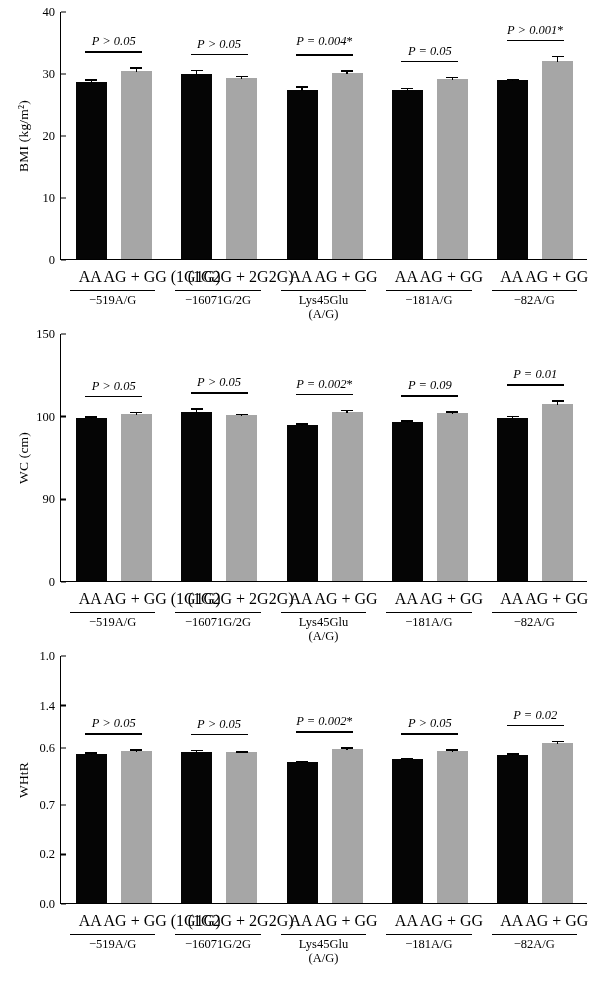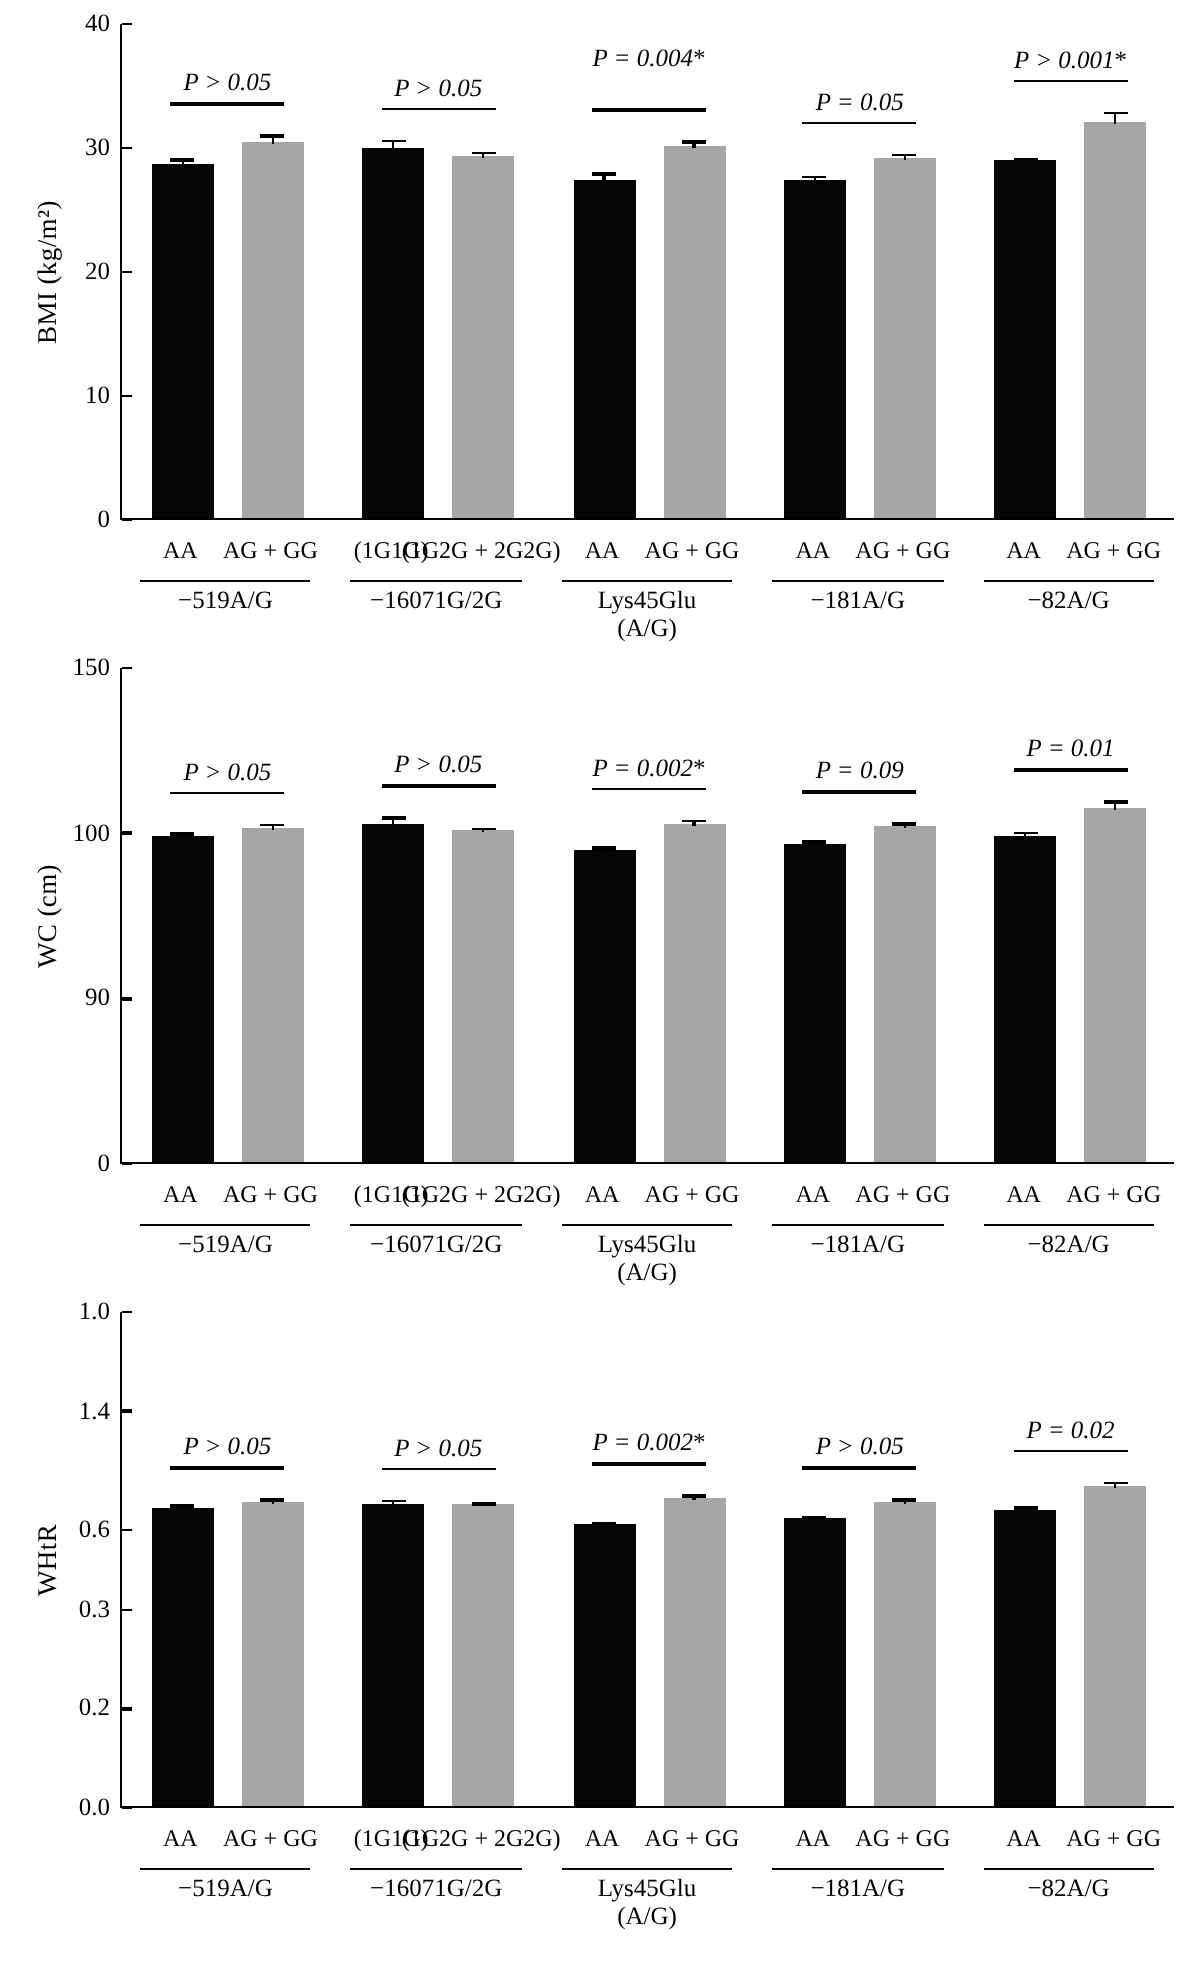--- a/index.html
+++ b/index.html
@@ -72,21 +72,21 @@
     position:absolute;
     font-size:12.5px;
     font-style:italic;
     white-space:nowrap;
     transform:translateX(-50%);
   }
   .plabel .star{font-style:normal;}
 
   .xlab{
     position:absolute;
-    font-size:12px;
+    font-size:16px;
     white-space:nowrap;
     transform:translateX(-50%);
     text-align:center;
   }
   .grouplab{
     position:absolute;
     font-size:12.5px;
     white-space:nowrap;
     transform:translateX(-50%);
     text-align:center;
@@ -127,21 +127,21 @@
           <div class="errcap" style="left: 174.6px; top: 63.86px; width: 12px;"></div>
           <div class="pbar" style="left: 129.6px; width: 57px; top: 41.66px;"></div>
           <div class="plabel" style="left: 158.1px; top: 24.66px;">P &gt; 0.05</div>
           <div class="bar aa" style="left: 225.5px; width: 31px; height: 169.26px;"></div>
           <div class="err" style="left: 240.3px; top: 74.4px; height: 4.34px;"></div>
           <div class="errcap" style="left: 235px; top: 74.4px; width: 12px;"></div>
           <div class="bar ag" style="left: 270.5px; width: 31px; height: 186px;"></div>
           <div class="err" style="left: 285.3px; top: 58.28px; height: 3.72px;"></div>
           <div class="errcap" style="left: 280px; top: 58.28px; width: 12px;"></div>
           <div class="pbar" style="left: 235px; width: 57px; top: 42.28px;"></div>
-          <div class="plabel" style="left: 263.5px; top: 10px;">P = 0.004<span class="star">*</span></div>
+          <div class="plabel" style="left: 263.5px; top: 22px;">P = 0.004<span class="star">*</span></div>
           <div class="bar aa" style="left: 330.9px; width: 31px; height: 168.64px;"></div>
           <div class="err" style="left: 345.7px; top: 75.64px; height: 3.72px;"></div>
           <div class="errcap" style="left: 340.4px; top: 75.64px; width: 12px;"></div>
           <div class="bar ag" style="left: 375.9px; width: 31px; height: 179.8px;"></div>
           <div class="err" style="left: 390.7px; top: 64.79px; height: 3.41px;"></div>
           <div class="errcap" style="left: 385.4px; top: 64.79px; width: 12px;"></div>
           <div class="pbar" style="left: 340.4px; width: 57px; top: 48.79px;"></div>
           <div class="plabel" style="left: 368.9px; top: 31.79px;">P = 0.05</div>
           <div class="bar aa" style="left: 436.3px; width: 31px; height: 178.56px;"></div>
           <div class="err" style="left: 451.1px; top: 66.96px; height: 2.48px;"></div>
@@ -246,22 +246,22 @@
         <div class="xlab" style="left: 511.8px; top: 268px;">AA</div>
         <div class="xlab" style="left: 556.8px; top: 268px;">AG + GG</div>
         <div class="gline" style="left: 491.6px; width: 85.4px; top: 290px;"></div>
         <div class="grouplab" style="left: 534.3px; top: 293px;">−82A/G</div>
       </div>
       <div class="panel" style="position: absolute; left: 0px; top: 644px; height: 349px;">
         <div class="ytitle" style="left: 16px; top: 136px; transform: rotate(-90deg) translateX(-50%);">WHtR</div>
         <div class="plot" style="left: 60px; top: 12px; width: 527px; height: 248px;">
           <div class="ytick" style="top: 248px;">0.0</div>
           <div class="ytick" style="top: 198.4px;">0.2</div>
-          <div class="ytick" style="top: 148.8px;">0.3</div>
-          <div class="ytick" style="top: 109px;">0.6</div>
+          <div class="ytick" style="top: 148.8px;">0.7</div>
+          <div class="ytick" style="top: 92px;">0.6</div>
           <div class="ytick" style="top: 49.6px;">1.4</div>
           <div class="ytick" style="top: 0px;">1.0</div>
           <div class="bar aa" style="left: 14.7px; width: 31px; height: 148.8px;"></div>
           <div class="err" style="left: 29.5px; top: 96.224px; height: 2.976px;"></div>
           <div class="errcap" style="left: 24.2px; top: 96.224px; width: 12px;"></div>
           <div class="bar ag" style="left: 59.7px; width: 31px; height: 152.024px;"></div>
           <div class="err" style="left: 74.5px; top: 93.496px; height: 2.48px;"></div>
           <div class="errcap" style="left: 69.2px; top: 93.496px; width: 12px;"></div>
           <div class="pbar" style="left: 24.2px; width: 57px; top: 77.496px;"></div>
           <div class="plabel" style="left: 52.7px; top: 60.496px;">P &gt; 0.05</div>

